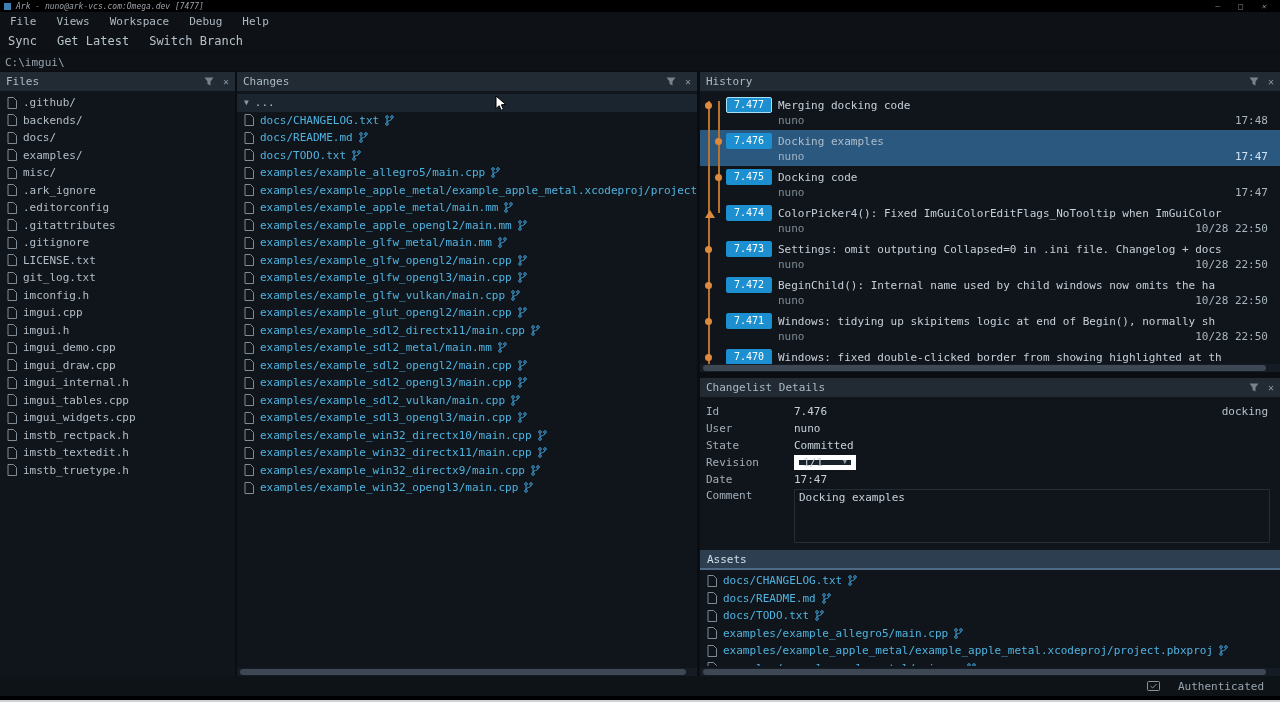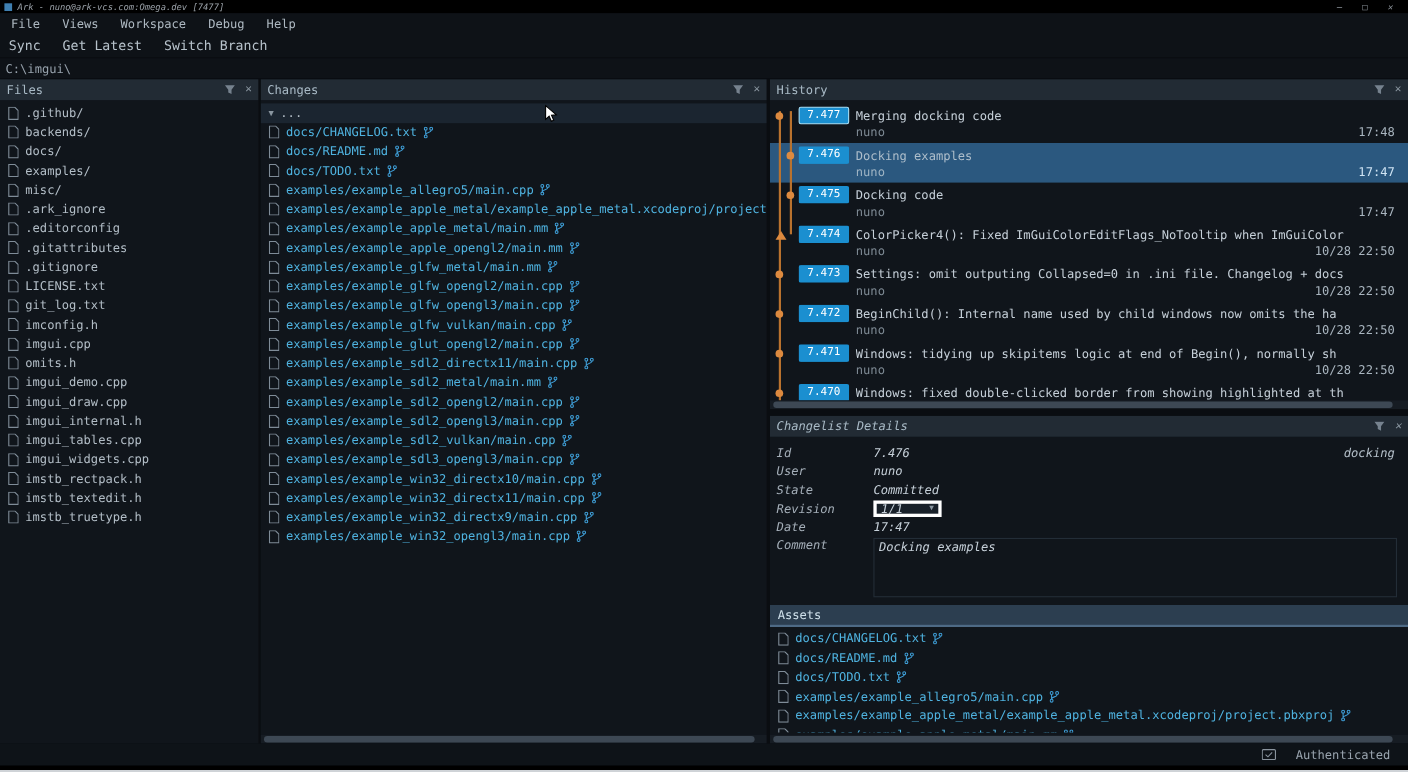--- a/index.html
+++ b/index.html
@@ -22,21 +22,21 @@
   .tool-item { padding:0 12px 0 8px; }
   .pathbar { position:absolute; top:53px; left:0; right:0; height:18px; background:#0e1217;
     display:flex; align-items:center; font-size:11px; color:#97a2ac; padding-left:5px; }
 
   
   .panel { position:absolute; background:#10151b; overflow:hidden; }
   .panel-files   { left:0;   top:72px; width:235px; height:604px; }
   .panel-changes { left:237px; top:72px; width:460px; height:604px; }
   .col-right     { left:700px; top:72px; width:580px; height:604px; background:transparent; }
   .panel-history { left:0; top:0;    width:580px; height:300px; }
-  .panel-details { left:0; top:306px; width:580px; height:172px;font-style:italic; }
+  .panel-details { left:0; top:306px; width:580px; height:172px; }
   .panel-assets  { left:0; top:478px; width:580px; height:126px; }
   .col-right .panel { position:absolute; }
 
   .phead { height:19px; background:#222b34; display:flex; align-items:center;
     padding:0 6px; font-size:11px; color:#a9bac6; }
   .ph-icons { margin-left:auto; display:flex; gap:9px; align-items:center; }
   .close-x { color:#8a96a0; font-size:10px; line-height:1; }
   .pbody { position:relative; padding-top:3px; }
 
   
@@ -79,21 +79,21 @@
   .hscroll .thumb { position:absolute; top:1px; bottom:1px; left:3px; width:97%;
     background:#3d4854; border-radius:3px; }
 
   
   .details-body { padding-top:6px; }
   .drow { display:flex; align-items:center; height:16px; padding:0 6px; font-size:11px; margin-bottom:1px; }
   .dlabel { width:88px; color:#a4aeb8; flex:0 0 88px; }
   .dvalue { color:#c6d0d9; }
   .dextra { margin-left:auto; color:#b5c0ca; padding-right:6px; }
   .revision-dropdown { display:flex; align-items:center; justify-content:space-between;
-    width:62px; height:15px; border:3px solid #ffffff; background:#19212a; padding:0 4px; color:#c6d0d9; }
+    width:62px; height:15px; border:5px solid #ffffff; background:#19212a; padding:0 4px; color:#c6d0d9; }
   .dd-arrow { font-size:7px; color:#8a96a0; }
   .comment-row { align-items:flex-start; height:auto; margin-top:2px; }
   .comment-value { flex:1; min-height:54px; border:1px solid #232d37; padding:1px 4px;
     color:#c6d0d9; margin-right:4px; }
 
   
   .assets-head { height:20px; background:#2c3e50; border-bottom:2px solid #4e6a85;
     display:flex; align-items:center; padding:0 7px; font-size:11px; color:#cfe0ea; }
   .assets-body { position:relative; height:96px; overflow:hidden; padding-top:2px; }
 
@@ -256,21 +256,21 @@
           </svg>
         </span>
         <span class="fname">imgui.cpp</span>
       </div>
       <div class="frow">
         <span class="icon">
           <svg width="10" height="12" viewBox="0 0 10 12">
             <path d="M1 .5h5.5L9.5 3.5V11.5H1z" fill="none" stroke="#7f8c98"></path>
           </svg>
         </span>
-        <span class="fname">omits.h</span>
+        <span class="fname">imgui.h</span>
       </div>
       <div class="frow">
         <span class="icon">
           <svg width="10" height="12" viewBox="0 0 10 12">
             <path d="M1 .5h5.5L9.5 3.5V11.5H1z" fill="none" stroke="#7f8c98"></path>
           </svg>
         </span>
         <span class="fname">imgui_demo.cpp</span>
       </div>
       <div class="frow">

